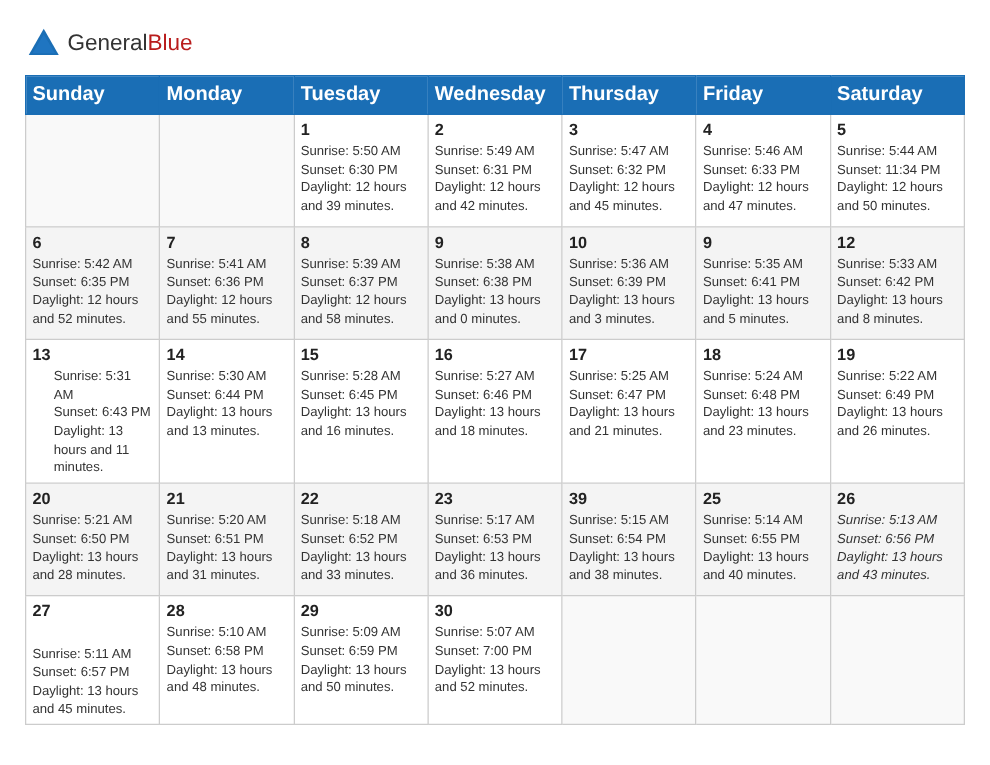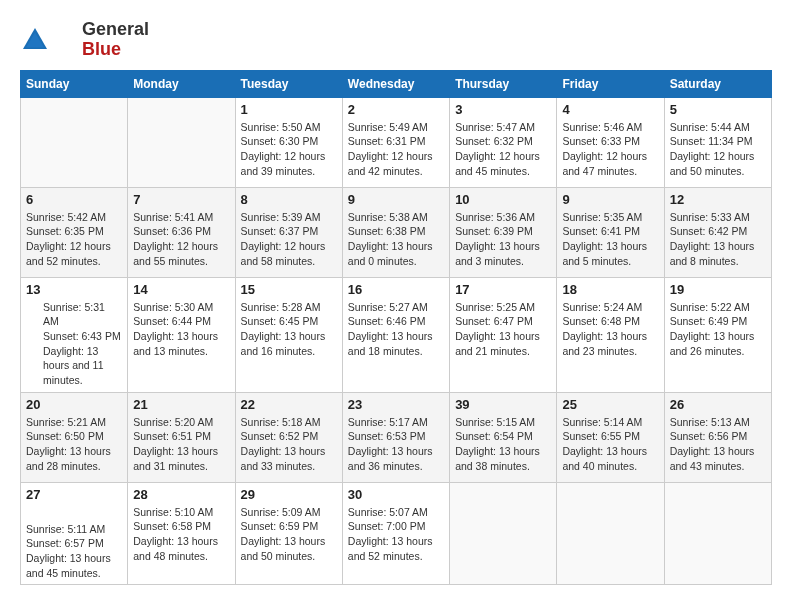--- a/index.html
+++ b/index.html
@@ -15,25 +15,23 @@
       justify-content: space-between;
       align-items: flex-start;
       margin-bottom: 10px;
     }
     .logo {
       display: flex;
       align-items: center;
     }
     .logo-text {
       display: flex;
-      flex-direction: column;
       font-size: 18px;
-      font-weight: bold;
+      font-weight: normal;
       line-height: 1.1;
-      margin-left: 28px;
     }
     .logo-general { color: #333; }
     .logo-blue { color: #b91c1c; }
     .logo-icon {
       width: 30px;
       height: 30px;
       margin-right: 4px;
     }
     .title-block {
       text-align: right;
@@ -50,21 +48,21 @@
     .calendar {
       width: 100%;
       border-collapse: collapse;
       font-size: 11px;
     }
     .calendar th {
       background: #1a6eb5;
       color: #fff;
       text-align: left;
       padding: 6px 5px;
-      font-size: 12px;
+      font-size: 16px;
       font-weight: bold;
       border: 1px solid #1a6eb5;
     }
     .calendar td {
       border: 1px solid #ccc;
       vertical-align: top;
       padding: 4px 5px;
       width: 14.28%;
       min-height: 80px;
       height: 90px;
@@ -267,21 +265,21 @@
 Daylight: 13 hours and 38 minutes.</div>
         </td>
         <td>
           <span class="day-num">25</span>
           <div class="day-info" style="white-space: pre-line;">Sunrise: 5:14 AM
 Sunset: 6:55 PM
 Daylight: 13 hours and 40 minutes.</div>
         </td>
         <td>
           <span class="day-num">26</span>
-          <div class="day-info" style="white-space: pre-line;">Sunrise: 5:13 AM
+          <div class="day-info" style="white-space: pre-line; font-style: italic;">Sunrise: 5:13 AM
 Sunset: 6:56 PM
 Daylight: 13 hours and 43 minutes.</div>
         </td>
       </tr>
       <tr>
         <td>
           <span class="day-num">27</span>
           <div class="day-info" style="white-space: pre-line; margin-top: 20px;">Sunrise: 5:11 AM
 Sunset: 6:57 PM
 Daylight: 13 hours and 45 minutes.</div>

